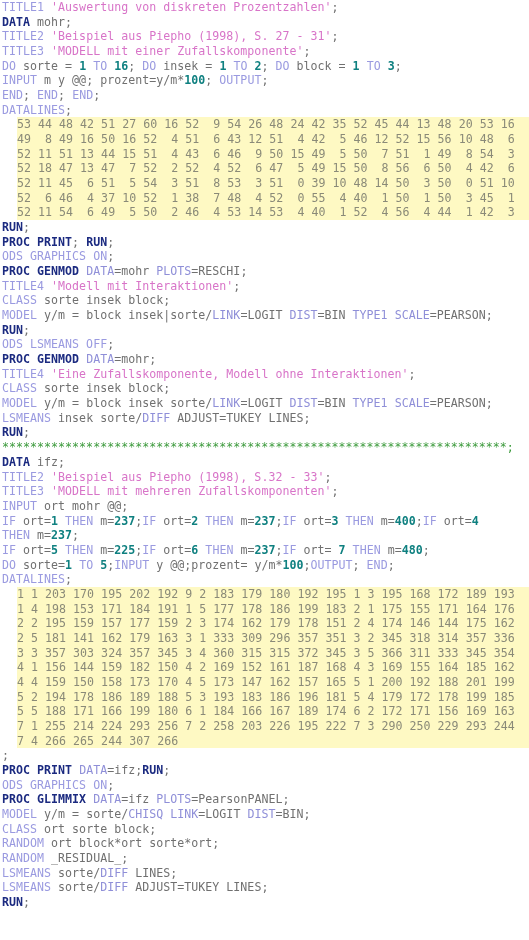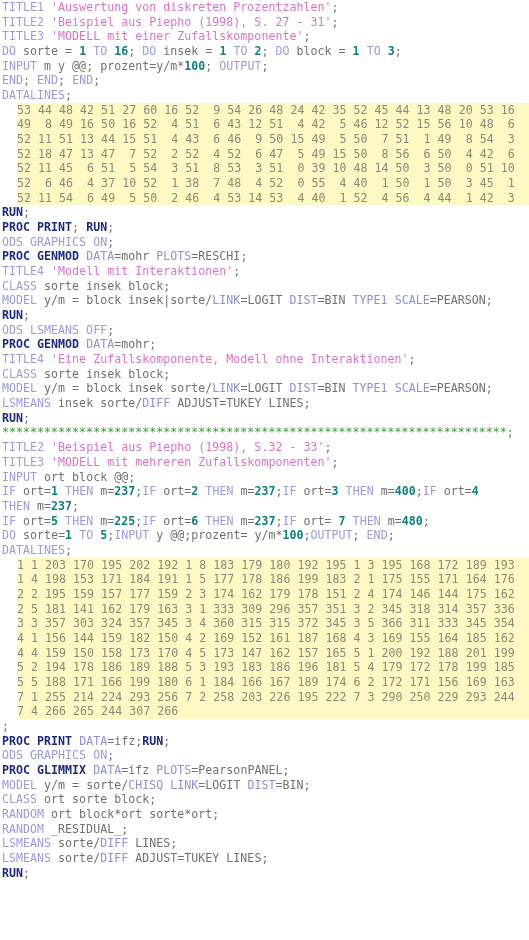--- a/index.html
+++ b/index.html
@@ -45,20 +45,21 @@
   .opt  { color: #8f8fd8; }          
   .cmt  { color: #3c9a3c; }          
   .datarow { color: #8a8a78; }
   .semi { color: #707070; }
 </style>
 </head>
 <body>
 
 <div id="code">
     <div class="line"><span class="kw">TITLE1 </span><span class="str">'Auswertung von diskreten Prozentzahlen'</span><span class="semi">;</span></div>
+    <div class="line"><span class="proc">DATA</span><span class="plain"> mohr;</span></div>
     <div class="line"><span class="kw">TITLE2 </span><span class="str">'Beispiel aus Piepho (1998), S. 27 - 31'</span><span class="semi">;</span></div>
     <div class="line"><span class="kw">TITLE3 </span><span class="str">'MODELL mit einer Zufallskomponente'</span><span class="semi">;</span></div>
     <div class="line"><span class="kw">DO</span><span class="plain"> sorte = </span><span class="num">1</span><span class="kw"> TO </span><span class="num">16</span><span class="semi">; </span><span class="kw">DO</span><span class="plain"> insek = </span><span class="num">1</span><span class="kw"> TO </span><span class="num">2</span><span class="semi">; </span><span class="kw">DO</span><span class="plain"> block = </span><span class="num">1</span><span class="kw"> TO </span><span class="num">3</span><span class="semi">;</span></div>
     <div class="line"><span class="kw">INPUT</span><span class="plain"> m y @@; prozent=y/m*</span><span class="num">100</span><span class="semi">; </span><span class="kw">OUTPUT</span><span class="semi">;</span></div>
     <div class="line"><span class="kw">END</span><span class="semi">; </span><span class="kw">END</span><span class="semi">; </span><span class="kw">END</span><span class="semi">;</span></div>
     <div class="line"><span class="kw">DATALINES</span><span class="semi">;</span></div>
     <div class="line data"><span class="datarow">53 44 48 42 51 27 60 16 52  9 54 26 48 24 42 35 52 45 44 13 48 20 53 16</span></div>
     <div class="line data"><span class="datarow">49  8 49 16 50 16 52  4 51  6 43 12 51  4 42  5 46 12 52 15 56 10 48  6</span></div>
     <div class="line data"><span class="datarow">52 11 51 13 44 15 51  4 43  6 46  9 50 15 49  5 50  7 51  1 49  8 54  3</span></div>
     <div class="line data"><span class="datarow">52 18 47 13 47  7 52  2 52  4 52  6 47  5 49 15 50  8 56  6 50  4 42  6</span></div>
@@ -74,29 +75,30 @@
     <div class="line"><span class="kw">MODEL</span><span class="plain"> y/m = block insek|sorte/</span><span class="opt">LINK</span><span class="plain">=LOGIT </span><span class="opt">DIST</span><span class="plain">=BIN </span><span class="opt">TYPE1 </span><span class="opt">SCALE</span><span class="plain">=PEARSON;</span></div>
     <div class="line"><span class="proc">RUN</span><span class="semi">;</span></div>
     <div class="line"><span class="kw">ODS LSMEANS OFF</span><span class="semi">;</span></div>
     <div class="line"><span class="proc">PROC GENMOD</span><span class="plain"> </span><span class="opt">DATA</span><span class="plain">=mohr;</span></div>
     <div class="line"><span class="kw">TITLE4 </span><span class="str">'Eine Zufallskomponente, Modell ohne Interaktionen'</span><span class="semi">;</span></div>
     <div class="line"><span class="kw">CLASS</span><span class="plain"> sorte insek block;</span></div>
     <div class="line"><span class="kw">MODEL</span><span class="plain"> y/m = block insek sorte/</span><span class="opt">LINK</span><span class="plain">=LOGIT </span><span class="opt">DIST</span><span class="plain">=BIN </span><span class="opt">TYPE1 </span><span class="opt">SCALE</span><span class="plain">=PEARSON;</span></div>
     <div class="line"><span class="kw">LSMEANS</span><span class="plain"> insek sorte/</span><span class="opt">DIFF</span><span class="plain"> ADJUST=TUKEY LINES;</span></div>
     <div class="line"><span class="proc">RUN</span><span class="semi">;</span></div>
     <div class="line"><span class="cmt">************************************************************************;</span></div>
+    <div class="line"><span class="proc">DATA</span><span class="plain"> ifz;</span></div>
     <div class="line"><span class="kw">TITLE2 </span><span class="str">'Beispiel aus Piepho (1998), S.32 - 33'</span><span class="semi">;</span></div>
     <div class="line"><span class="kw">TITLE3 </span><span class="str">'MODELL mit mehreren Zufallskomponenten'</span><span class="semi">;</span></div>
-    <div class="line"><span class="kw">INPUT</span><span class="plain"> ort block @@;</span></div>
+    <div class="line"><span class="kw">INPUT</span><span class="plain"> ort mohr @@;</span></div>
     <div class="line"><span class="kw">IF</span><span class="plain"> ort=</span><span class="num">1</span><span class="kw"> THEN</span><span class="plain"> m=</span><span class="num">237</span><span class="semi">;</span><span class="kw">IF</span><span class="plain"> ort=</span><span class="num">2</span><span class="kw"> THEN</span><span class="plain"> m=</span><span class="num">237</span><span class="semi">;</span><span class="kw">IF</span><span class="plain"> ort=</span><span class="num">3</span><span class="kw"> THEN</span><span class="plain"> m=</span><span class="num">400</span><span class="semi">;</span><span class="kw">IF</span><span class="plain"> ort=</span><span class="num">4</span></div>
     <div class="line"><span class="kw">THEN</span><span class="plain"> m=</span><span class="num">237</span><span class="semi">;</span></div>
     <div class="line"><span class="kw">IF</span><span class="plain"> ort=</span><span class="num">5</span><span class="kw"> THEN</span><span class="plain"> m=</span><span class="num">225</span><span class="semi">;</span><span class="kw">IF</span><span class="plain"> ort=</span><span class="num">6</span><span class="kw"> THEN</span><span class="plain"> m=</span><span class="num">237</span><span class="semi">;</span><span class="kw">IF</span><span class="plain"> ort= </span><span class="num">7</span><span class="kw"> THEN</span><span class="plain"> m=</span><span class="num">480</span><span class="semi">;</span></div>
     <div class="line"><span class="kw">DO</span><span class="plain"> sorte=</span><span class="num">1</span><span class="kw"> TO </span><span class="num">5</span><span class="semi">;</span><span class="kw">INPUT</span><span class="plain"> y @@;prozent= y/m*</span><span class="num">100</span><span class="semi">;</span><span class="kw">OUTPUT</span><span class="semi">; </span><span class="kw">END</span><span class="semi">;</span></div>
     <div class="line"><span class="kw">DATALINES</span><span class="semi">;</span></div>
-    <div class="line data"><span class="datarow">1 1 203 170 195 202 192 1 8 183 179 180 192 195 1 3 195 168 172 189 193</span></div>
+    <div class="line data"><span class="datarow">1 1 203 170 195 202 192 9 2 183 179 180 192 195 1 3 195 168 172 189 193</span></div>
     <div class="line data"><span class="datarow">1 4 198 153 171 184 191 1 5 177 178 186 199 183 2 1 175 155 171 164 176</span></div>
     <div class="line data"><span class="datarow">2 2 195 159 157 177 159 2 3 174 162 179 178 151 2 4 174 146 144 175 162</span></div>
     <div class="line data"><span class="datarow">2 5 181 141 162 179 163 3 1 333 309 296 357 351 3 2 345 318 314 357 336</span></div>
     <div class="line data"><span class="datarow">3 3 357 303 324 357 345 3 4 360 315 315 372 345 3 5 366 311 333 345 354</span></div>
     <div class="line data"><span class="datarow">4 1 156 144 159 182 150 4 2 169 152 161 187 168 4 3 169 155 164 185 162</span></div>
     <div class="line data"><span class="datarow">4 4 159 150 158 173 170 4 5 173 147 162 157 165 5 1 200 192 188 201 199</span></div>
     <div class="line data"><span class="datarow">5 2 194 178 186 189 188 5 3 193 183 186 196 181 5 4 179 172 178 199 185</span></div>
     <div class="line data"><span class="datarow">5 5 188 171 166 199 180 6 1 184 166 167 189 174 6 2 172 171 156 169 163</span></div>
     <div class="line data"><span class="datarow">7 1 255 214 224 293 256 7 2 258 203 226 195 222 7 3 290 250 229 293 244</span></div>
     <div class="line data"><span class="datarow">7 4 266 265 244 307 266</span></div>

